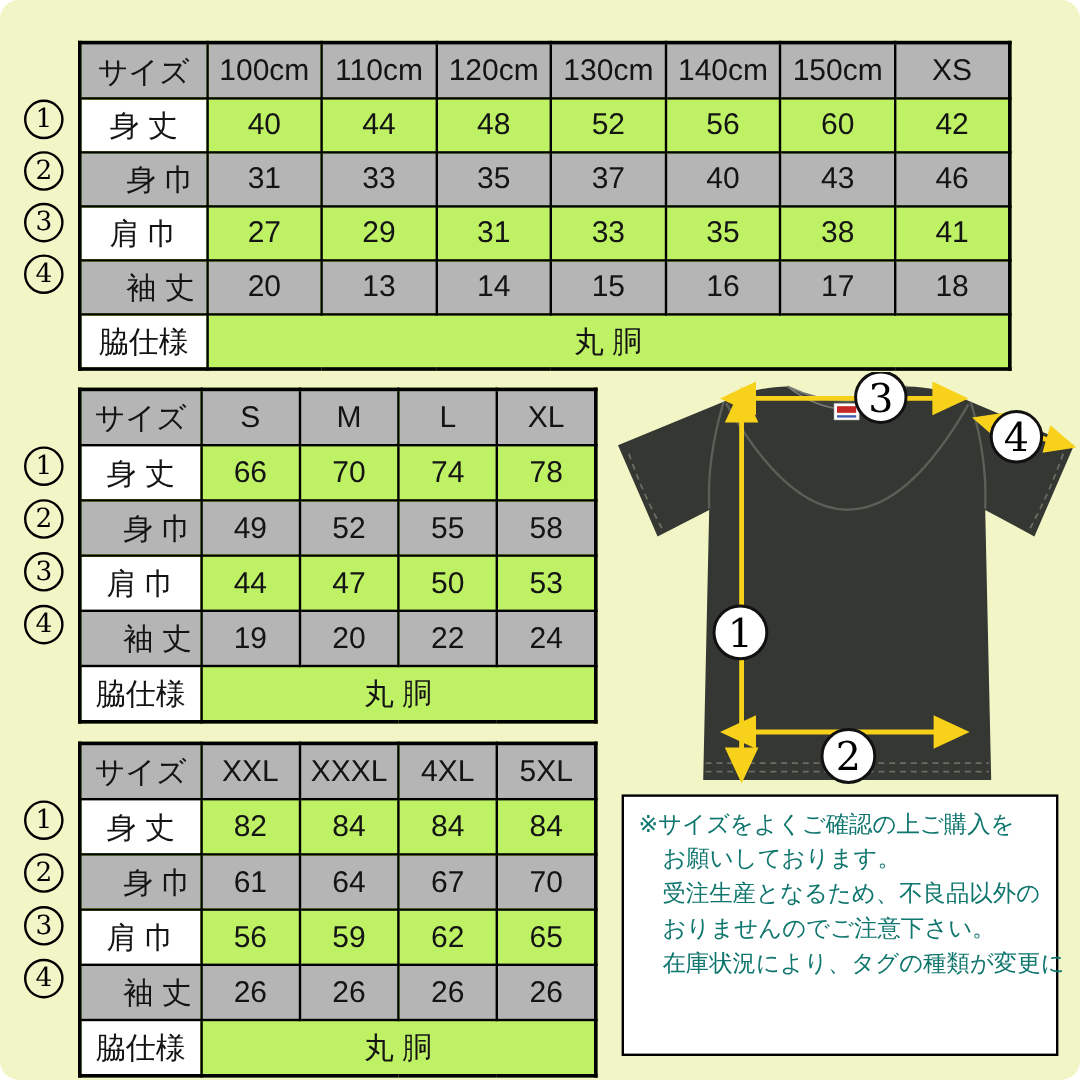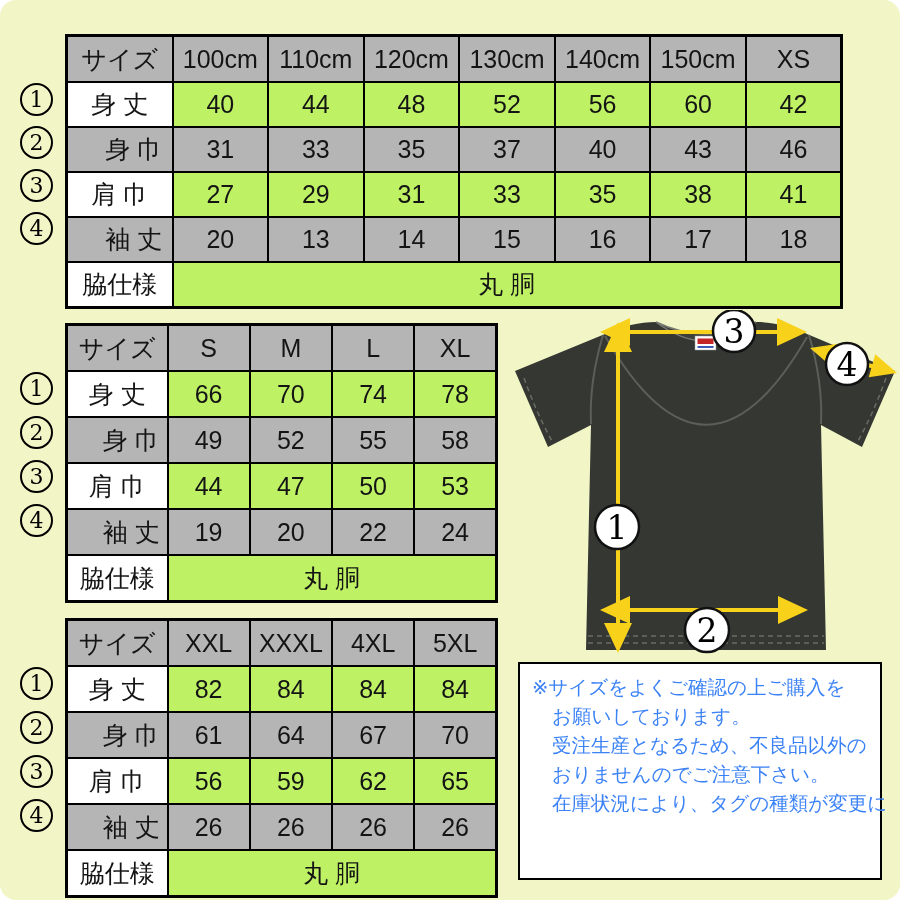--- a/index.html
+++ b/index.html
@@ -25,21 +25,21 @@
   .marker{position:absolute;width:29px;height:29px;border:2px solid #000;
     border-radius:50%;display:flex;align-items:center;justify-content:center;
     font-family:"DejaVu Serif","Liberation Serif",serif;font-size:22px;color:#000;
     background:transparent;line-height:1;}
   
   .shirt-area{position:absolute;left:510px;top:310px;width:390px;height:345px;}
   
   .note-box{position:absolute;left:518px;top:662px;width:364px;height:218px;
     background:#ffffff;border:2px solid #000;box-sizing:border-box;
     padding:9px 6px 0 12px;}
-  .note-line{font-size:19.5px;line-height:29px;color:#3b82f6;white-space:nowrap;}
+  .note-line{font-size:19.5px;line-height:29px;color:#0f766e;white-space:nowrap;}
   .note-line.indent{padding-left:20px;}
 </style>
 </head>
 <body>
 
 <div class="canvas">
 
   <table class="size-table t-kids">
     <colgroup>
         <col style="width:106px">

